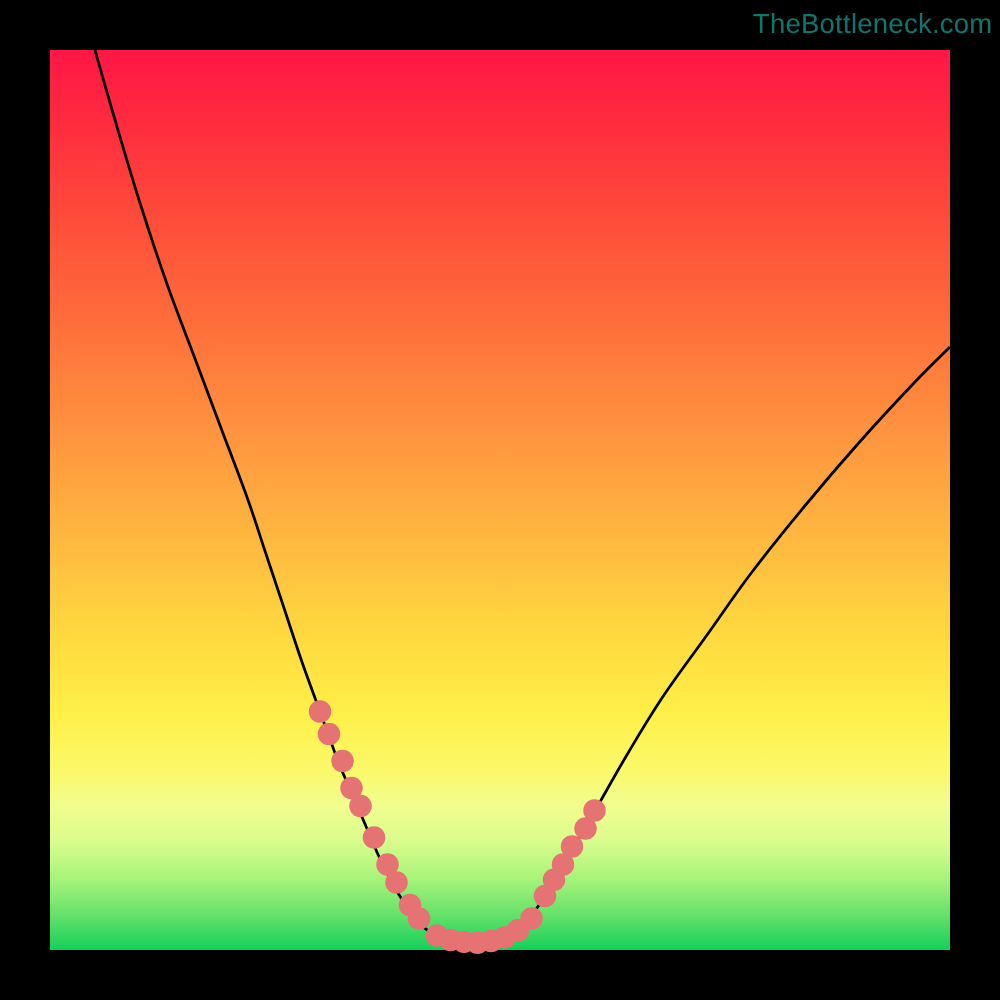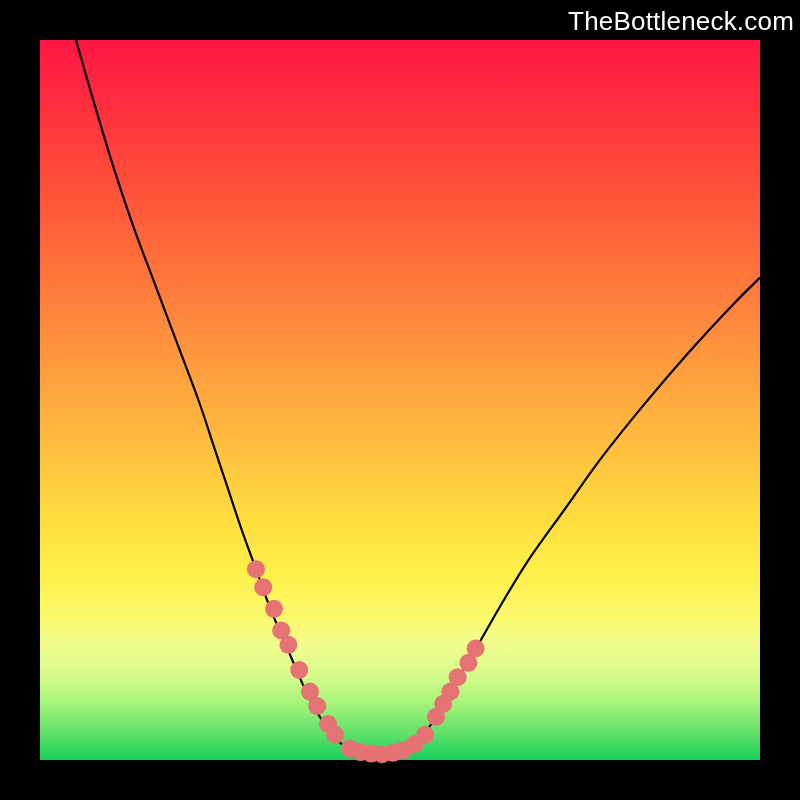--- a/index.html
+++ b/index.html
@@ -39,22 +39,22 @@
       #d9fc8c 88%,
       #a8f47a 92%,
       #66e26b 96%,
       #16cf5a 100%
     );
   }
   .watermark {
     position: absolute;
     right: 6px;
     top: 6px;
-    color: #ffffff;
-    font-size: 26px;
+    color: #0f766e;
+    font-size: 22px;
     font-weight: 500;
     letter-spacing: 0.2px;
     user-select: none;
   }
   svg.curve-layer {
     position: absolute;
     left: 0;
     top: 0;
     width: 720px;
     height: 720px;

